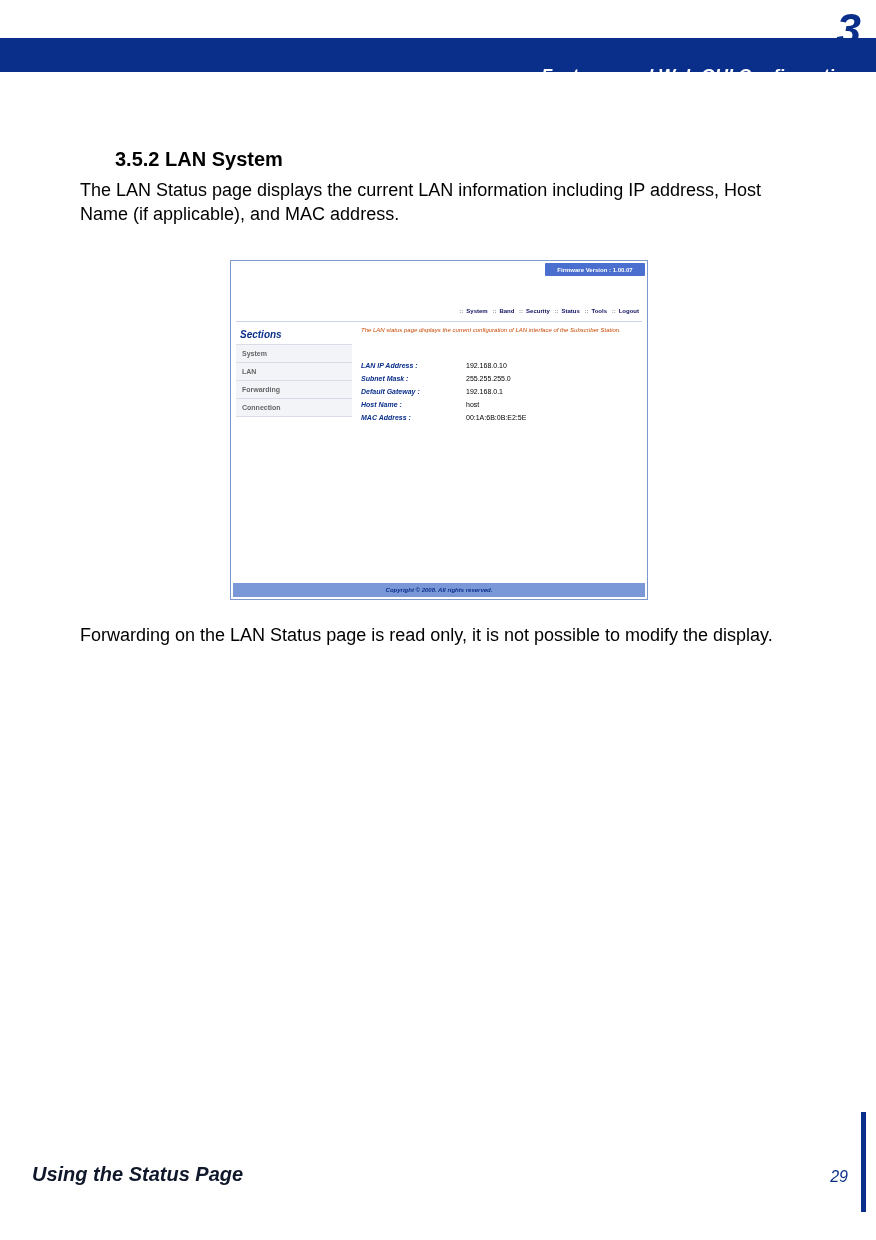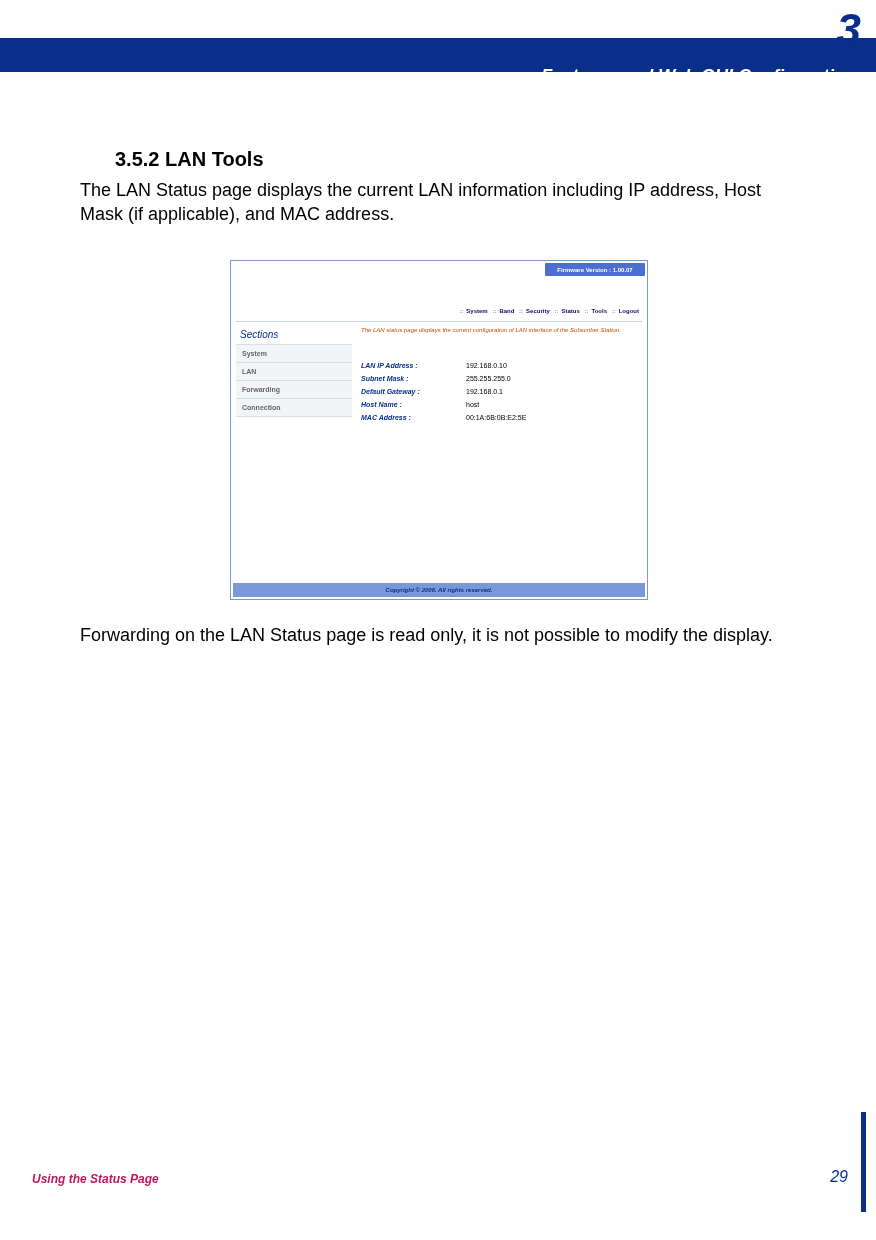--- a/index.html
+++ b/index.html
@@ -17,48 +17,48 @@
   .para2 { position: absolute; left: 80px; top: 623px; width: 720px; font-family: Arial, sans-serif; font-size: 18px; line-height: 1.35; color: #000; }
 
   
   .shot { position: absolute; left: 230px; top: 260px; width: 418px; height: 340px; border: 1px solid #7a98cc; background: #fff; font-family: Arial, sans-serif; overflow: hidden; }
   .shot .fw-bar { position: absolute; right: 2px; top: 2px; width: 100px; height: 13px; background: #4a6fcf; color: #fff; font-size: 6px; font-weight: 700; display: flex; align-items: center; justify-content: center; border-radius: 1px; }
   .shot .topnav { position: absolute; right: 8px; top: 47px; font-size: 6px; font-weight: 700; color: #101060; }
   .shot .topnav .sep { color: #888; margin: 0 3px; }
   .shot .hr-top { position: absolute; left: 5px; right: 5px; top: 60px; border-top: 1px solid #c9d4ec; }
 
   .shot .sidebar { position: absolute; left: 5px; top: 66px; width: 116px; }
-  .shot .sidebar-title { font-size: 10px; font-weight: 400; font-style: italic; color: #0a2f8a; padding: 2px 4px 4px 4px; }
+  .shot .sidebar-title { font-size: 10px; font-weight: 700; font-style: italic; color: #0a2f8a; padding: 2px 4px 4px 4px; }
   .shot .sidebar-item { font-size: 7px; font-weight: 700; color: #666; padding: 5px 6px; border-top: 1px solid #d8dde8; background: #f2f4f8; }
   .shot .sidebar-item:last-child { border-bottom: 1px solid #d8dde8; }
 
   .shot .desc { position: absolute; left: 130px; top: 66px; width: 275px; font-size: 6px; font-style: italic; color: #c94a00; line-height: 1.3; }
   .shot .kv { position: absolute; left: 130px; top: 98px; width: 275px; font-size: 7px; }
   .shot .kv-row { display: flex; padding: 3px 0; }
   .shot .kv-label { width: 105px; color: #0a2f8a; font-weight: 700; font-style: italic; }
   .shot .kv-val { color: #000; }
 
   .shot .footer-bar { position: absolute; left: 2px; right: 2px; bottom: 2px; height: 14px; background: #7a98d8; color: #0a2f8a; font-size: 6px; font-weight: 700; font-style: italic; display: flex; align-items: center; justify-content: center; }
 
   
-  .footer-title { position: absolute; left: 32px; bottom: 54px; font-family: Arial, sans-serif; font-weight: 700; font-style: italic; font-size: 12px; color: #be185d; }
+  .footer-title { position: absolute; left: 32px; bottom: 54px; font-family: Arial, sans-serif; font-weight: 700; font-style: italic; font-size: 20px; color: #0f172a; }
   .page-num { position: absolute; right: 28px; bottom: 54px; font-family: Arial, sans-serif; font-weight: 400; font-style: italic; font-size: 16px; color: #0a2f8a; }
   .footer-rule { position: absolute; right: 10px; bottom: 28px; width: 5px; height: 100px; background: #0a2f8a; }
 </style>
 </head>
 <body>
 
 <div class="page">
 
   <div class="header-band"></div>
   <div class="chapter-number">3</div>
   <div class="header-title">Features and Web GUI Configuration</div>
 
-  <div class="section-heading">3.5.2 LAN Tools</div>
-  <div class="para1">The LAN Status page displays the current LAN information including IP address, Host Mask (if applicable), and MAC address.</div>
+  <div class="section-heading">3.5.2 LAN System</div>
+  <div class="para1">The LAN Status page displays the current LAN information including IP address, Host Name (if applicable), and MAC address.</div>
 
   <div class="shot">
     <div class="fw-bar">Firmware Version : 1.00.07</div>
 
     <div class="topnav">
       <span class="sep">::</span><span>System</span>
       <span class="sep">::</span><span>Band</span>
       <span class="sep">::</span><span>Security</span>
       <span class="sep">::</span><span>Status</span>
       <span class="sep">::</span><span>Tools</span>

